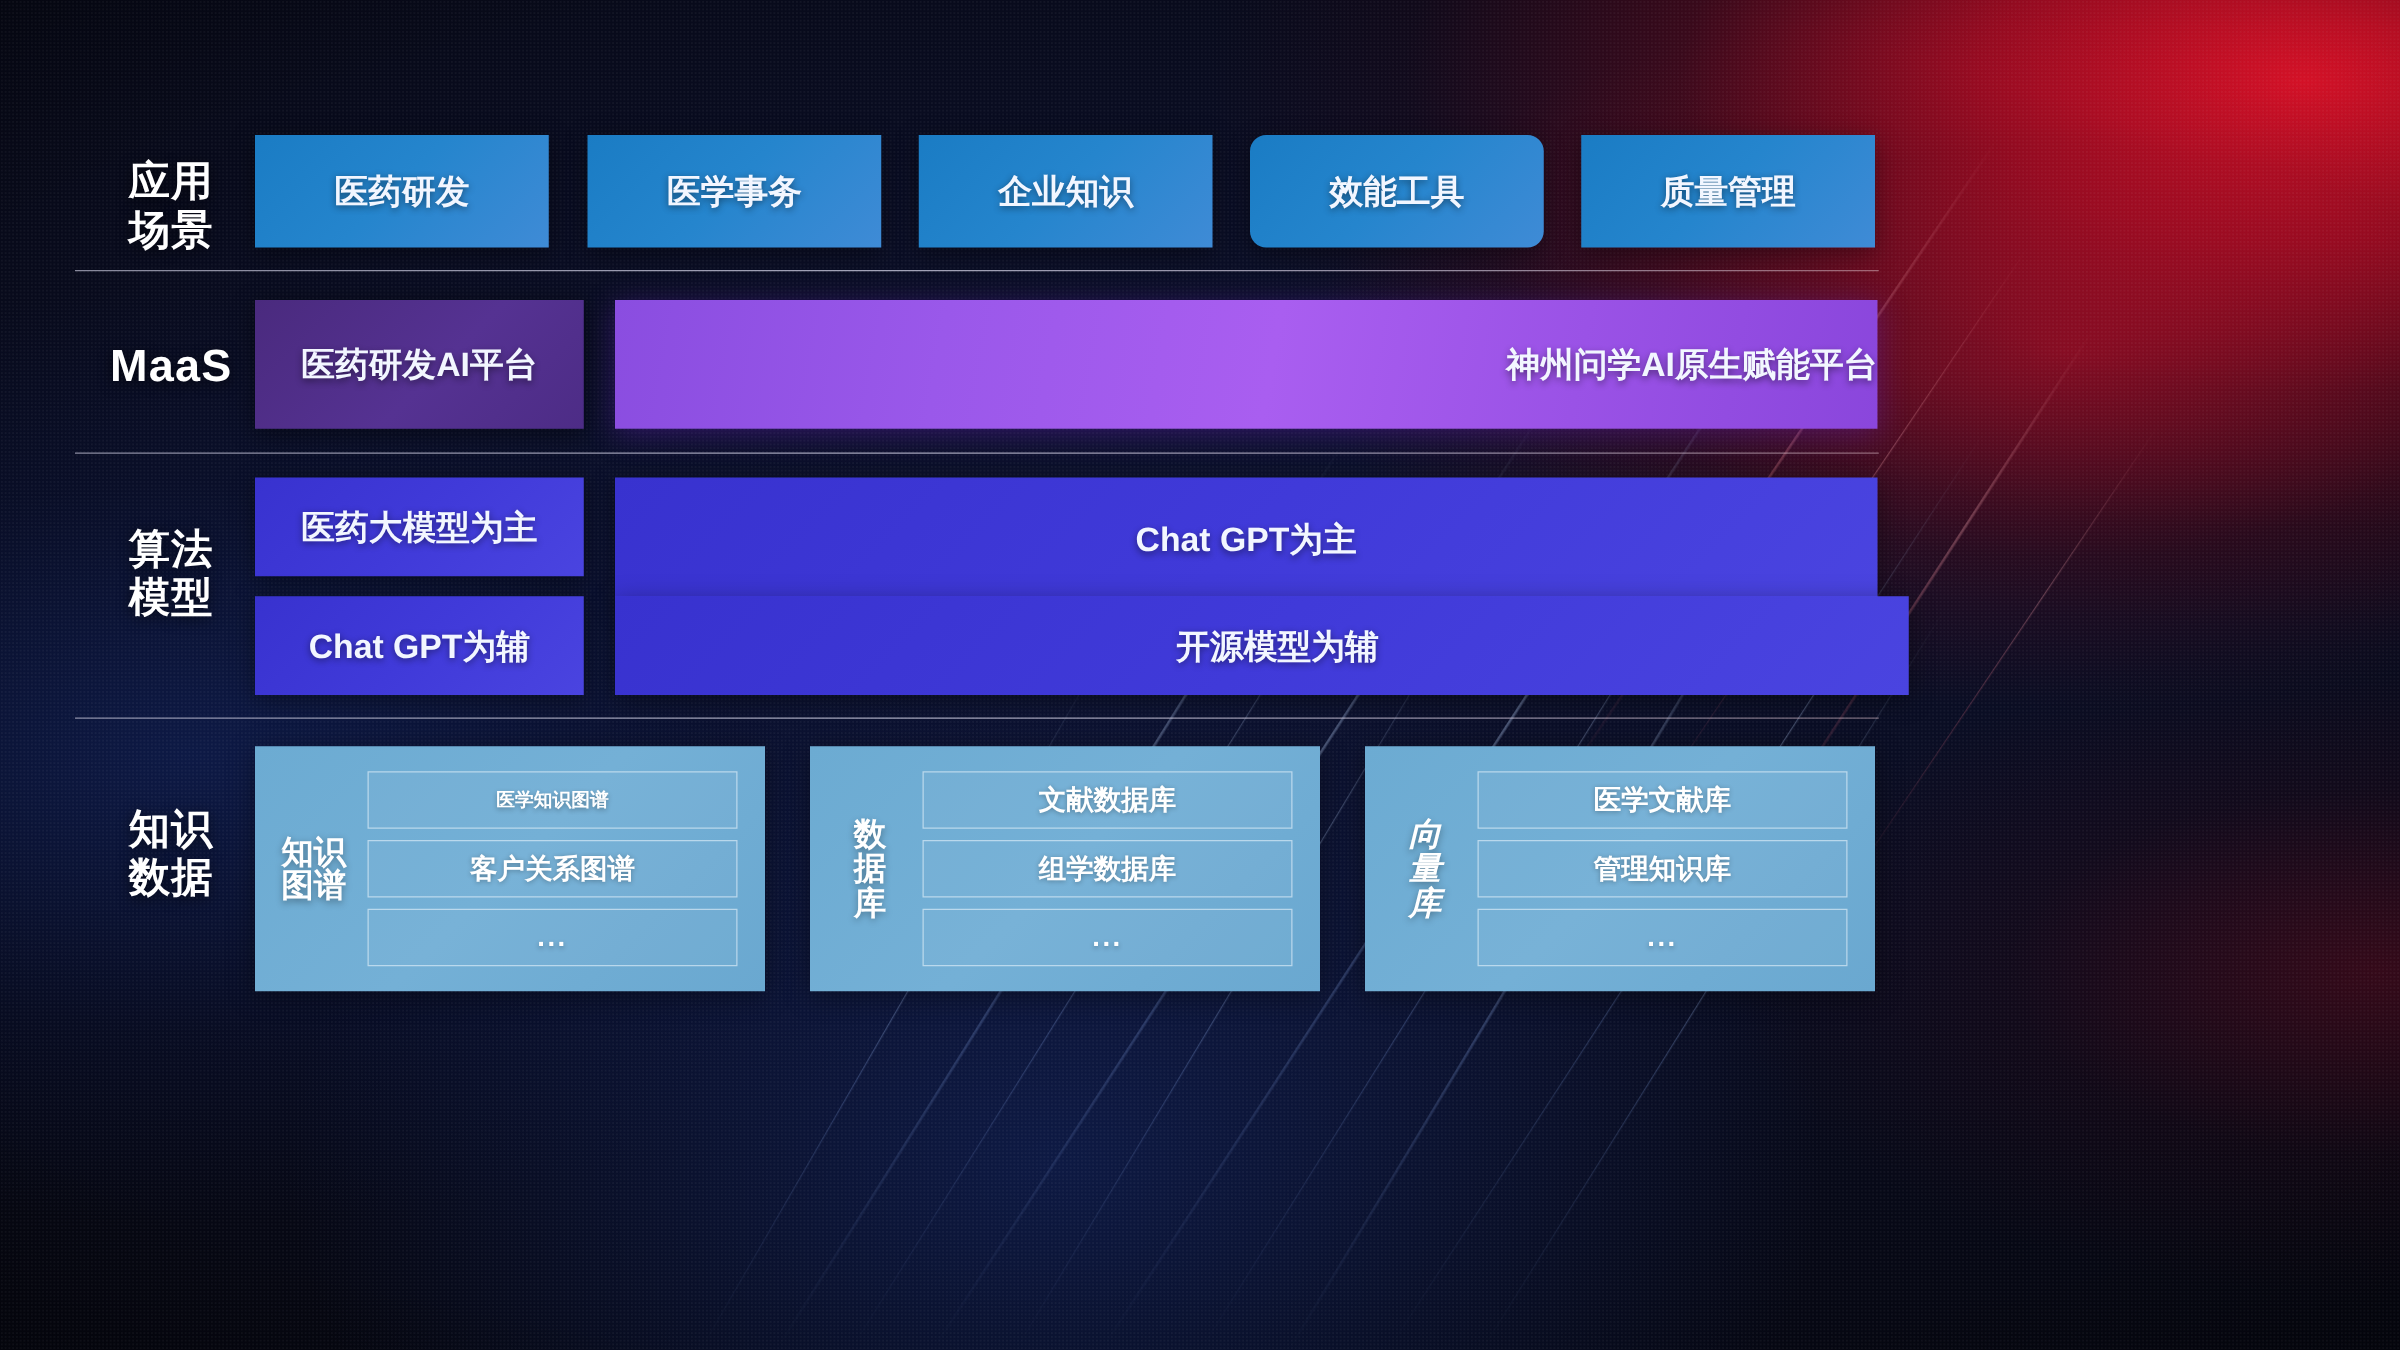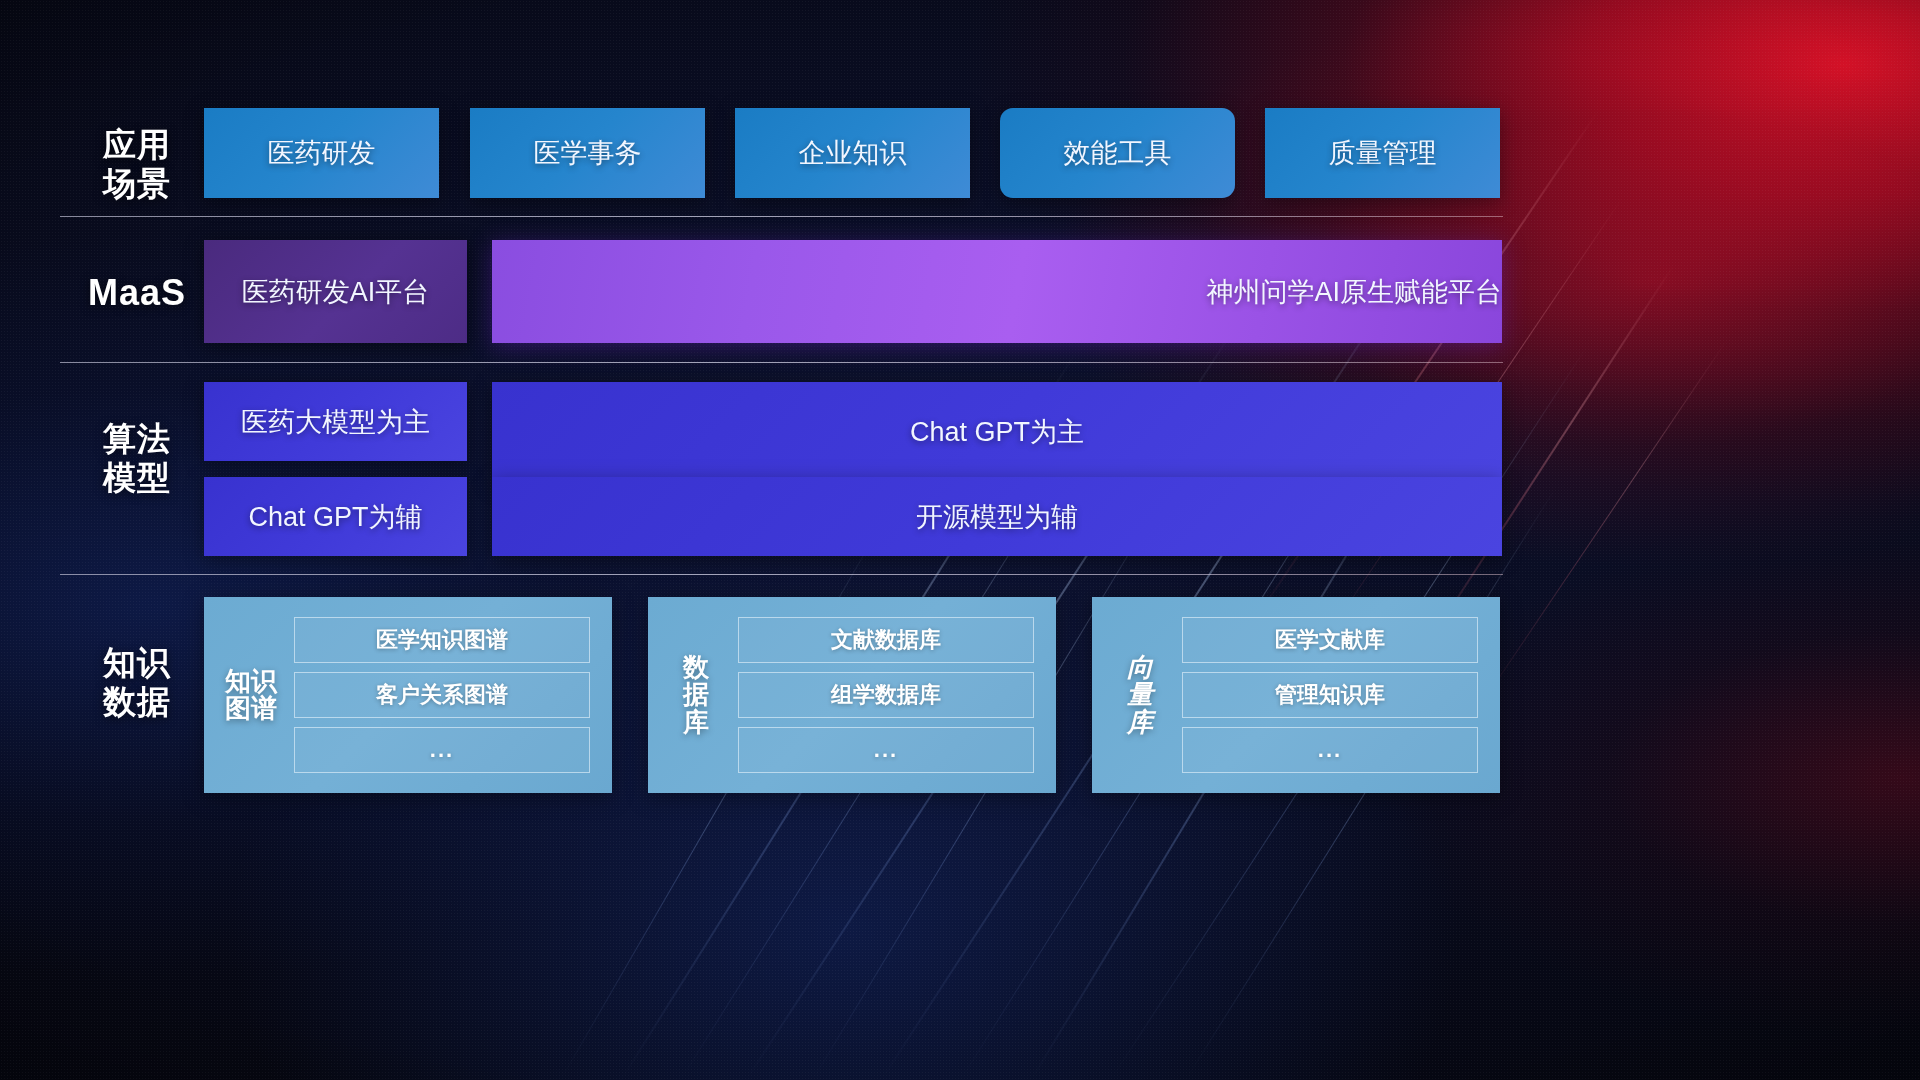--- a/index.html
+++ b/index.html
@@ -46,21 +46,21 @@
   
   #content{position:absolute;inset:0;}
 
   .rowlabel{position:absolute;color:#ffffff;font-weight:bold;letter-spacing:1px;
     text-align:center;line-height:1.18;text-shadow:0 2px 10px rgba(0,0,0,.6);}
 
   .divider{position:absolute;height:1px;
     background:linear-gradient(90deg,rgba(190,190,210,.70) 0%,rgba(205,205,225,.78) 45%,rgba(210,200,220,.66) 78%,rgba(220,190,200,.50) 100%);}
 
   .cell{position:absolute;display:flex;align-items:center;justify-content:center;
-    color:#f2f6ff;font-weight:normal;text-align:center;
+    color:#f2f6ff;font-weight:bold;text-align:center;
     text-shadow:0 2px 6px rgba(0,0,0,.45);}
 
   .sc-box{background:linear-gradient(135deg,#1a7cc4 0%,#2585cd 48%,#3f8bd6 100%);
     box-shadow:0 4px 18px rgba(0,0,0,.35);}
   .maas-dark{background:linear-gradient(135deg,#4a2a7e 0%,#553292 55%,#4d2c86 100%);
     box-shadow:0 4px 18px rgba(0,0,0,.40);}
   .maas-bright{background:linear-gradient(100deg,#8a4de0 0%,#9a58ea 26%,#a95ef0 52%,#9a52e6 76%,#8a46dc 100%);
     box-shadow:0 4px 22px rgba(90,30,170,.45);justify-content:flex-end;}
   .algo-box{background:linear-gradient(135deg,#3832cf 0%,#403ad9 50%,#4a44e0 100%);
     box-shadow:0 4px 18px rgba(0,0,0,.35);}
@@ -146,33 +146,33 @@
     <div class="cell algo-box" style="left:204px; top:382px; width:263px; height:79px; font-size:27px;text-align:right;">
       <span>医药大模型为主</span>
     </div>
     <div class="cell algo-box" style="left:492px; top:382px; width:1010px; height:100px; font-size:27px;">
       <span>Chat GPT为主</span>
     </div>
 
     <div class="cell algo-box" style="left:204px; top:477px; width:263px; height:79px; font-size:27px;">
       <span>Chat GPT为辅</span>
     </div>
-    <div class="cell algo-box" style="left:492px; top:477px; width:1010px; height:79px; font-size:27px;">
+    <div class="cell algo-box" style="left:492px; top:477px; width:1010px; height:79px; font-size:27px;padding-left:25px;">
       <span>开源模型为辅</span>
     </div>
 
     <div class="divider" style="left:60px; top:574px; width:1443px;"></div>
 
     <div class="rowlabel" style="left:78px; top:644px; width:118px; font-size:33px; white-space:pre-line;">知识
 数据</div>
 
     <div class="kd-panel" style="left:204px; top:597px; width:408px; height:196px;">
       <div class="kd-vlabel" style="width:62px; margin-left:16px; font-size:26px; word-break:break-all;">知识图谱</div>
       <div class="kd-items" style="margin-left:12px; width:296px; gap:9px;">
-        <div class="kd-item" style="height:44px; font-size:22px;">
+        <div class="kd-item" style="height:44px; font-size:15px;">
           <span>医学知识图谱</span>
         </div>
         <div class="kd-item" style="height:44px; font-size:22px;">
           <span>客户关系图谱</span>
         </div>
         <div class="kd-item dots" style="height:44px; font-size:22px;">
           <span>...</span>
         </div>
       </div>
     </div>

